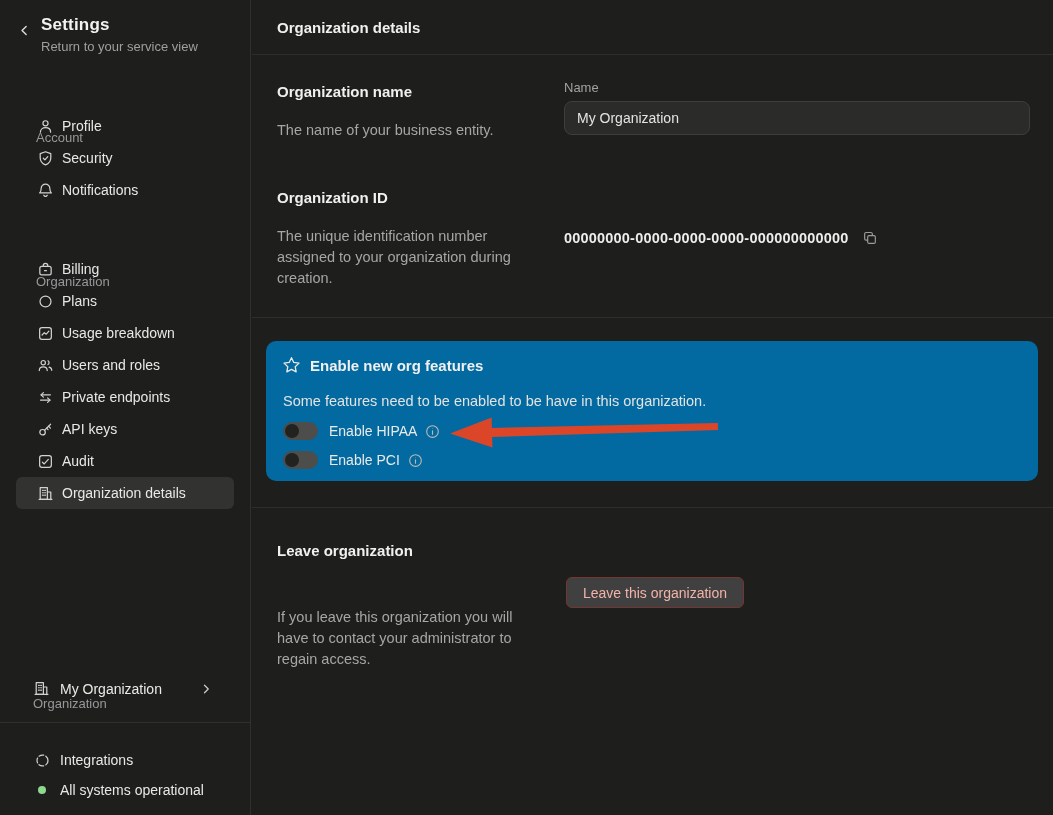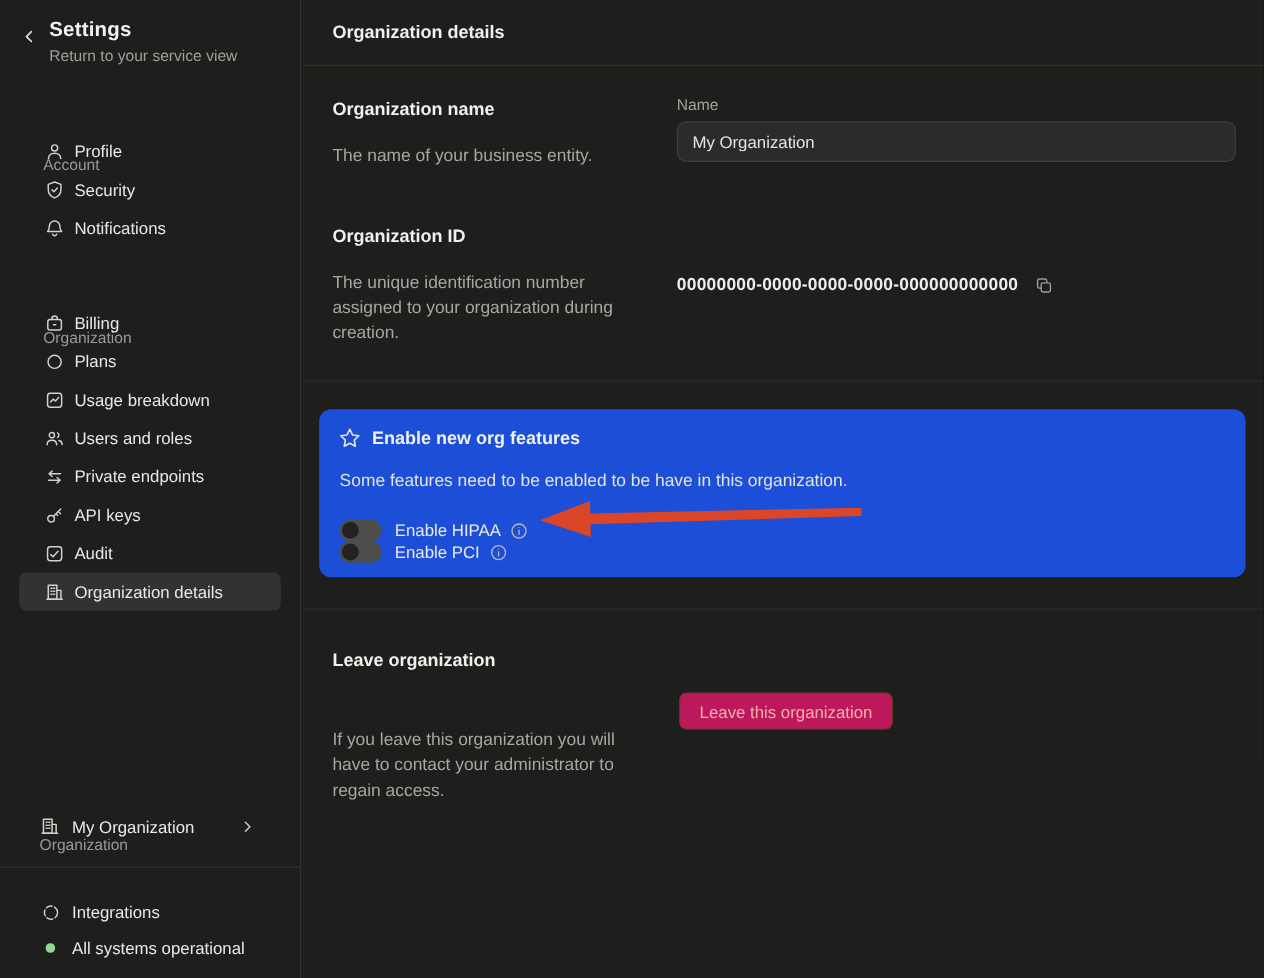--- a/index.html
+++ b/index.html
@@ -85,45 +85,45 @@
   .uuid-row { position: absolute; left: 312px; top: 230px; display: flex; align-items: flex-end; }
   .uuid-value { font-size: 14.5px; font-weight: 600; color: #eeeeec; letter-spacing: .2px; }
   .copy-btn { background: none; border: none; cursor: pointer; color: #9c9c99; margin-left: 13px; padding: 0; display: flex; }
 
   .divider { position: absolute; left: 0; right: 0; height: 1px; background: #2e2e2c; }
   .div-1 { top: 317px; }
   .div-2 { top: 507px; }
 
   .feature-card {
     position: absolute; left: 14px; top: 341px; width: 772px; height: 140px;
-    background: #1d4ed8; border-radius: 10px;
+    background: #0369a1; border-radius: 10px;
   }
   .card-title-row { position: absolute; left: 16px; top: 15px; display: flex; align-items: center; }
   .card-title-row .icon { color: #e8e8e6; margin-right: 9px; display: flex; }
   .card-title { font-size: 15px; font-weight: 700; color: #f0f0ee; }
   .card-desc { position: absolute; left: 17px; top: 52px; font-size: 14.5px; color: #e3e3e1; }
   .toggle-row { position: absolute; left: 17px; display: flex; align-items: center; }
-  .toggle-row-1 { top: 92px; }
+  .toggle-row-1 { top: 81px; }
   .toggle-row-2 { top: 110px; }
   .toggle {
     width: 35px; height: 18px; border-radius: 9px; background: #4d4d4b;
     position: relative; cursor: pointer; border: none; padding: 0;
   }
   .toggle .knob {
     position: absolute; left: 2px; top: 2px; width: 14px; height: 14px;
     border-radius: 50%; background: #222220;
   }
   .toggle-label { font-size: 14px; color: #eaeae8; margin-left: 11px; }
   .info-icon { margin-left: 8px; color: #b9b9b6; display: flex; cursor: pointer; }
 
   .annot-arrow { position: absolute; left: 198px; top: 414px; transform: rotate(-1.5deg); }
 
   .leave-btn {
     position: absolute; left: 314px; top: 577px; height: 31px; padding: 0 16px;
-    background: #be185d; border: 1px solid #743630; border-radius: 6px;
+    background: #404040; border: 1px solid #743630; border-radius: 6px;
     color: #f2b3aa; font-size: 14px; cursor: pointer;
     font-family: "Liberation Sans", "DejaVu Sans", sans-serif;
     display: flex; align-items: center;
   }
 </style>
 </head>
 <body>
 
 <div class="app">
 

